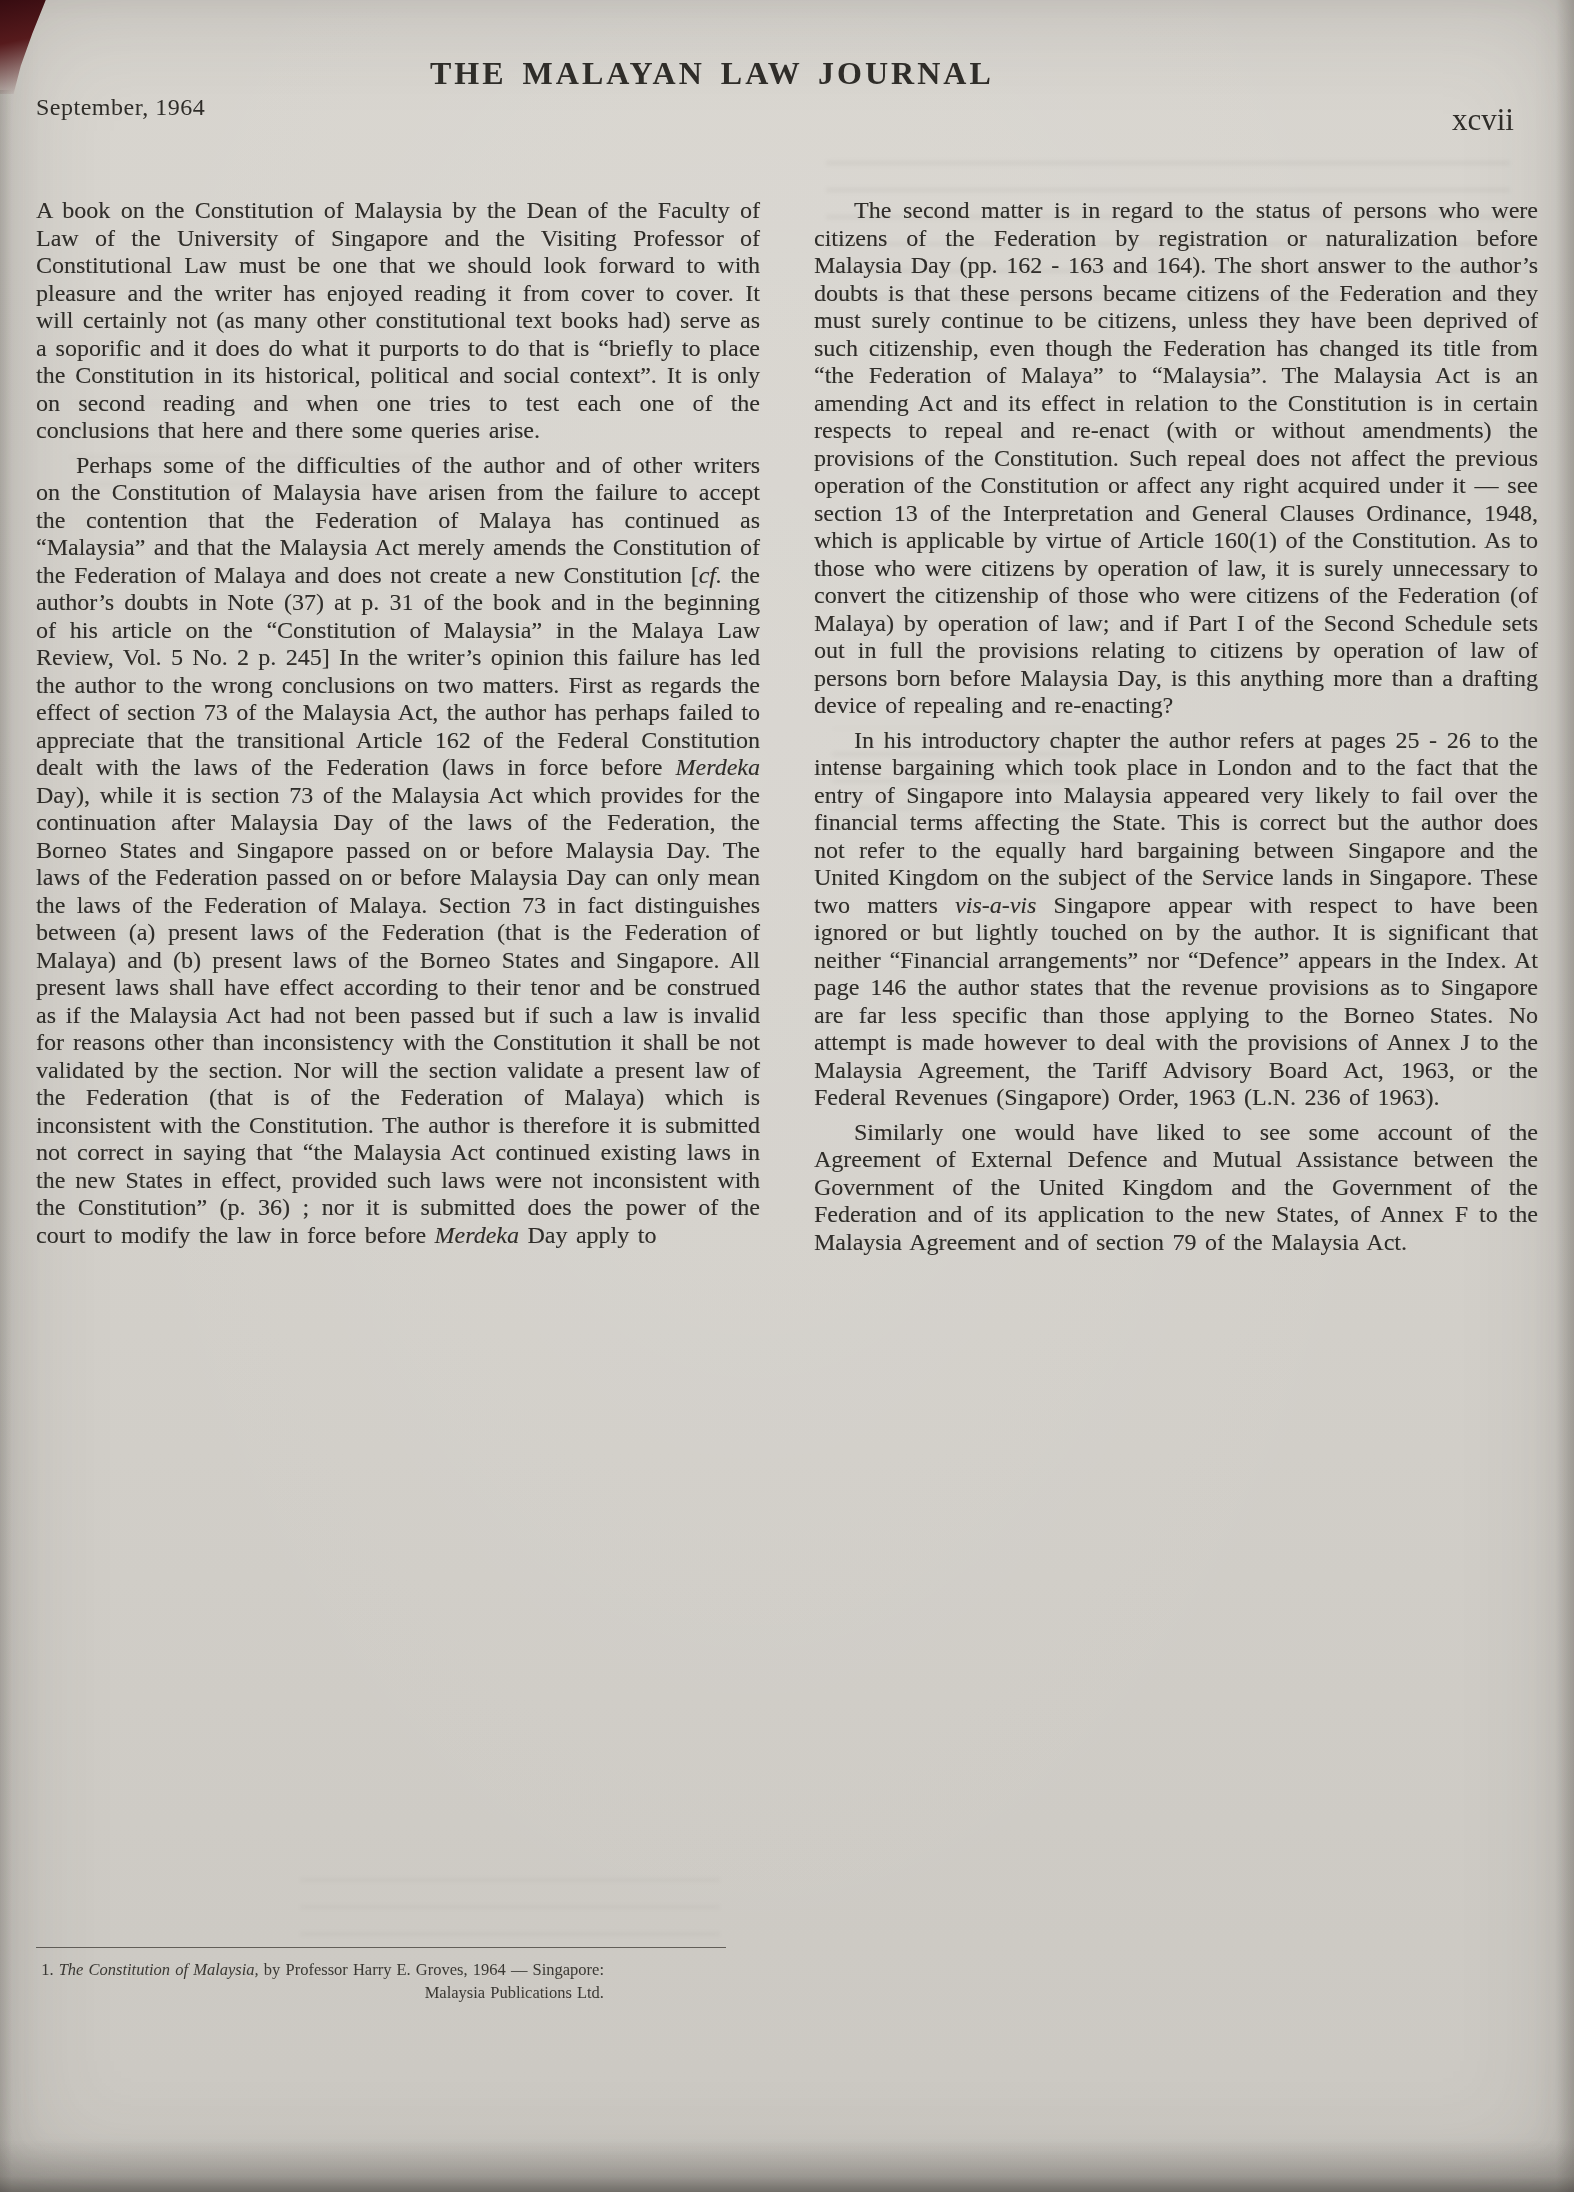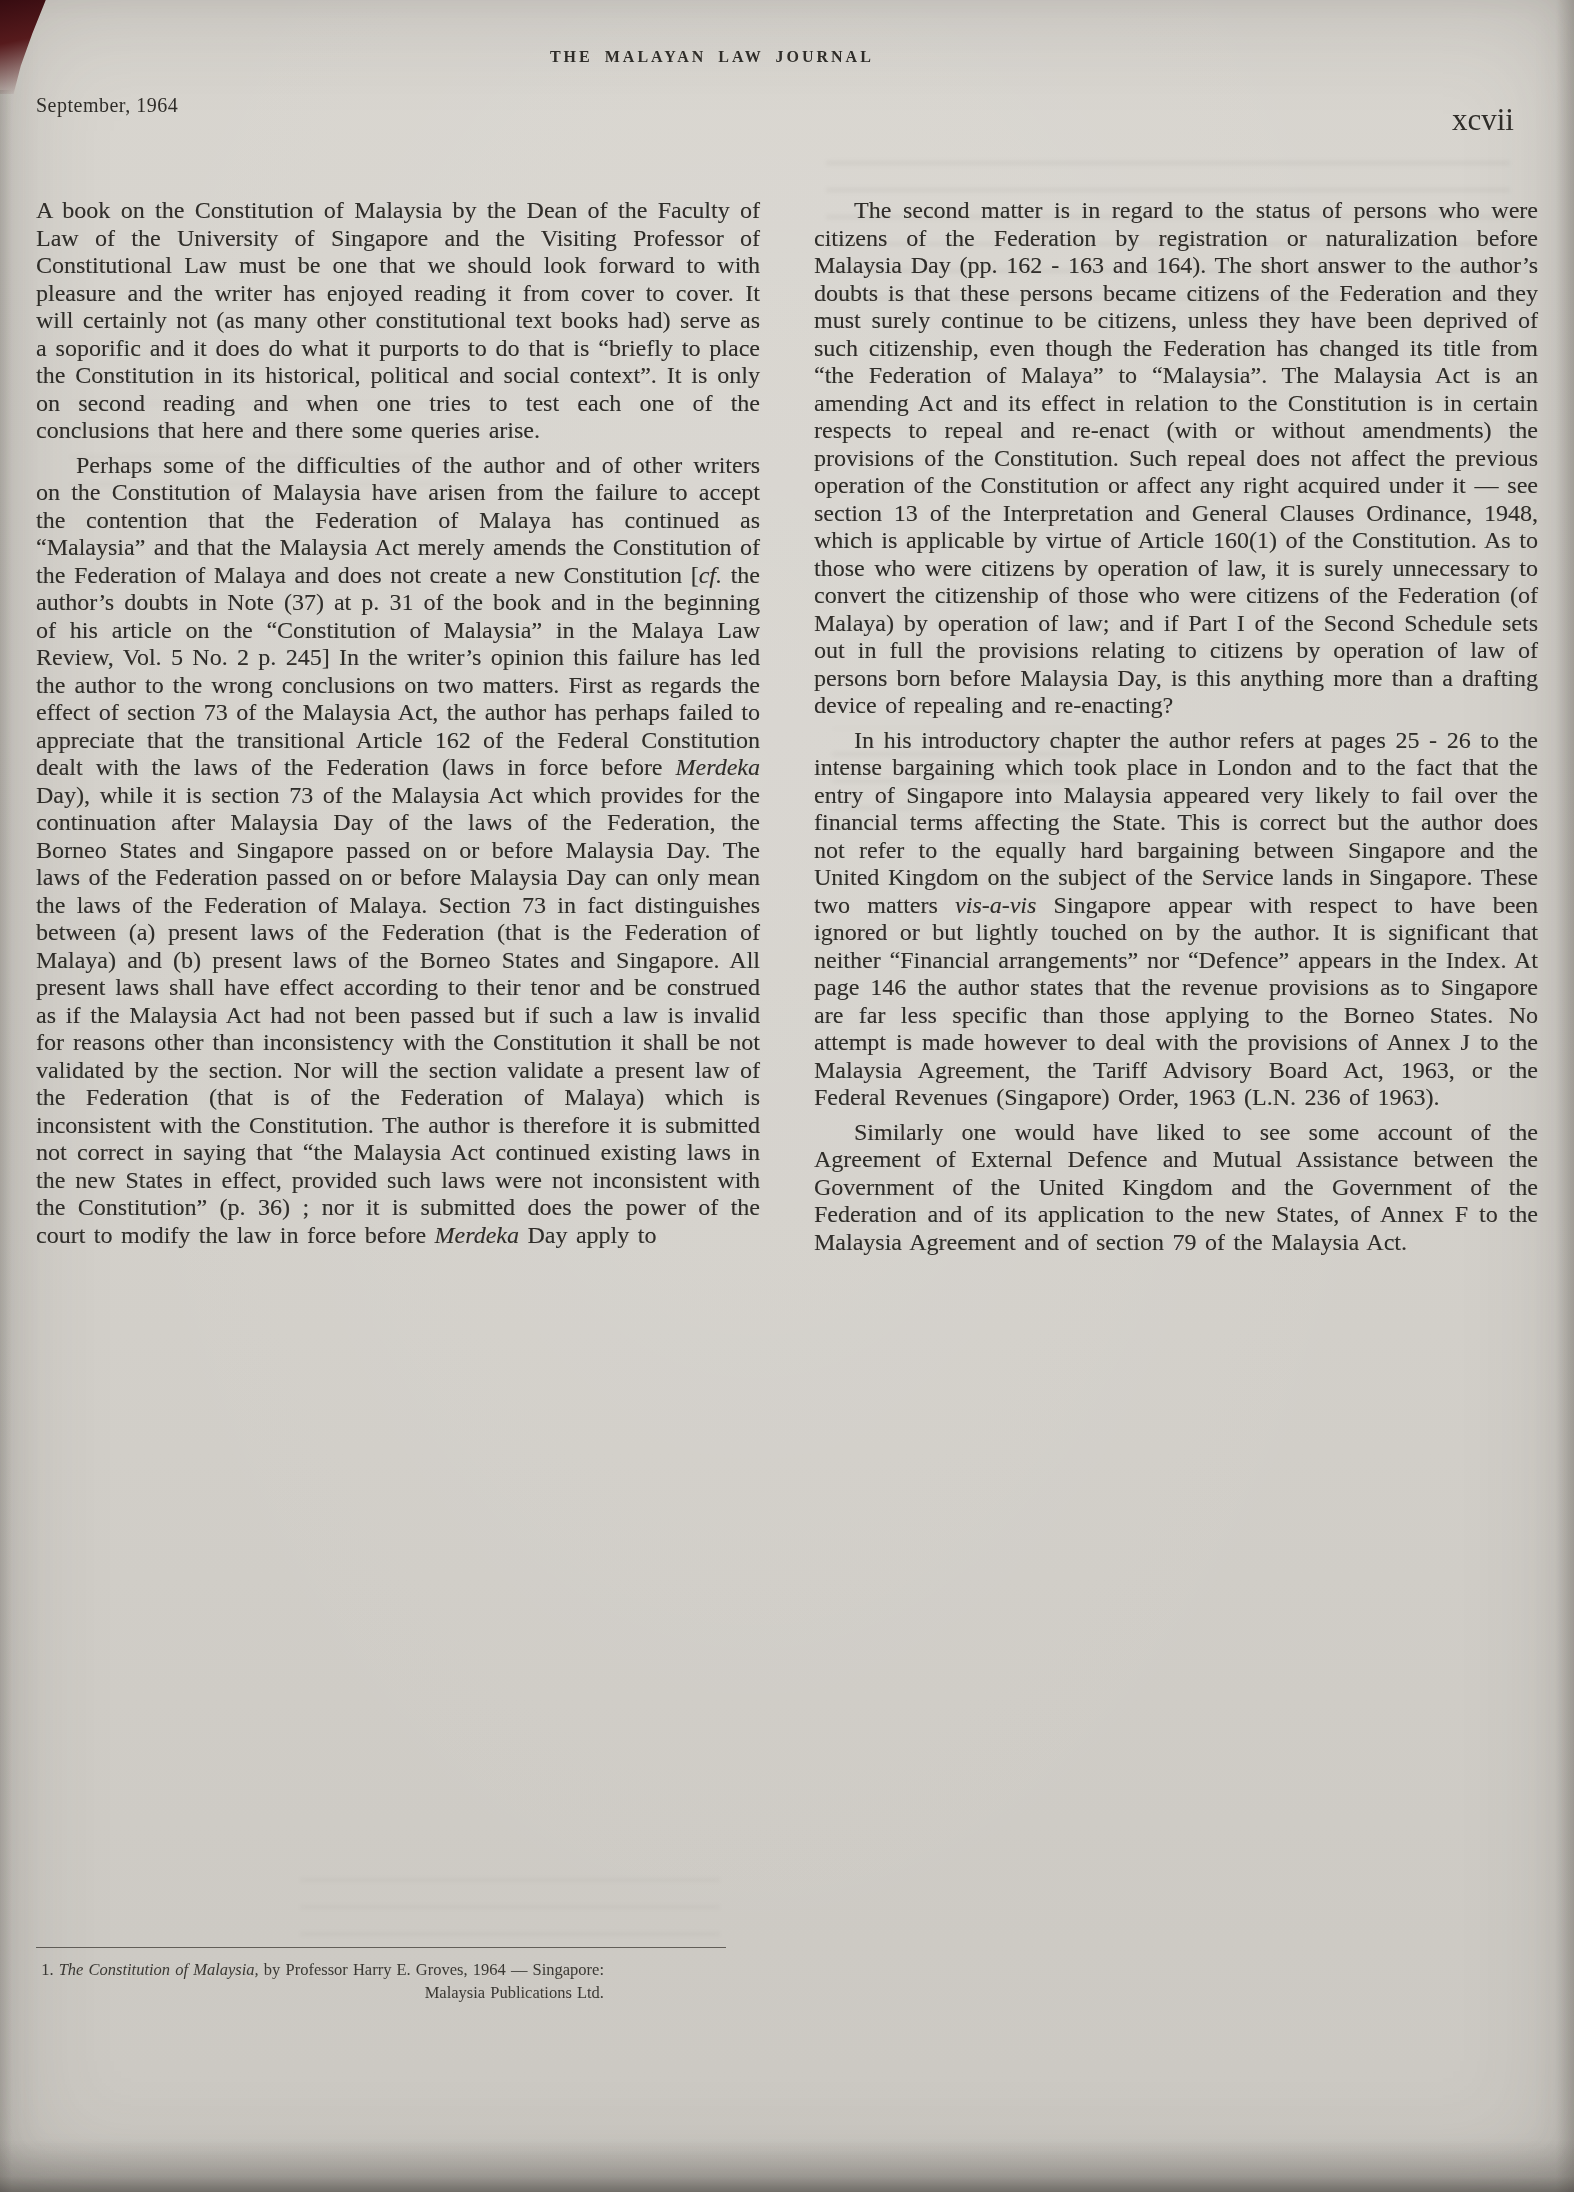--- a/index.html
+++ b/index.html
@@ -36,24 +36,24 @@
     pointer-events:none;
   }
   .g1{left:826px;top:148px;width:684px;height:152px;}
   .g2{left:832px;top:728px;width:250px;height:82px;opacity:0.28;}
   .g3{left:70px;top:402px;width:380px;height:84px;opacity:0.18;}
   .g4{left:300px;top:1878px;width:420px;height:58px;opacity:0.22;}
 
   
   .page-header{position:absolute;top:0;left:36px;right:36px;height:150px;}
   .journal-title{
-    position:absolute;top:48px;left:45%;transform:translateX(-50%);
-    font-size:16px;font-weight:bold;letter-spacing:3px;word-spacing:5px;white-space:nowrap;
+    position:absolute;top:55px;left:45%;transform:translateX(-50%);
+    font-size:32px;font-weight:bold;letter-spacing:3px;word-spacing:5px;white-space:nowrap;
   }
-  .issue-date{position:absolute;top:94px;left:0;font-size:20px;letter-spacing:0.5px;}
+  .issue-date{position:absolute;top:94px;left:0;font-size:24px;letter-spacing:0.5px;}
   .page-number{position:absolute;top:102px;right:24px;font-size:31px;}
 
   
   .article-title{
     position:absolute;top:146px;left:44%;transform:translateX(-50%);
     margin:0;font-size:27px;font-weight:bold;letter-spacing:1.5px;word-spacing:7px;white-space:nowrap;
   }
   .article-title sup{font-size:15px;margin-left:6px;}
 
   

